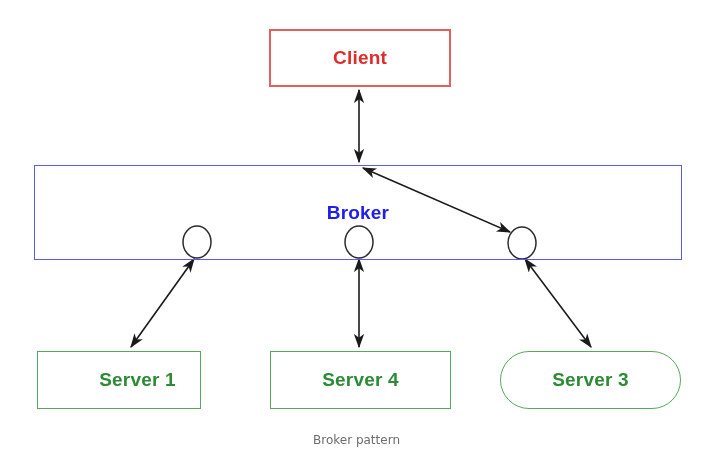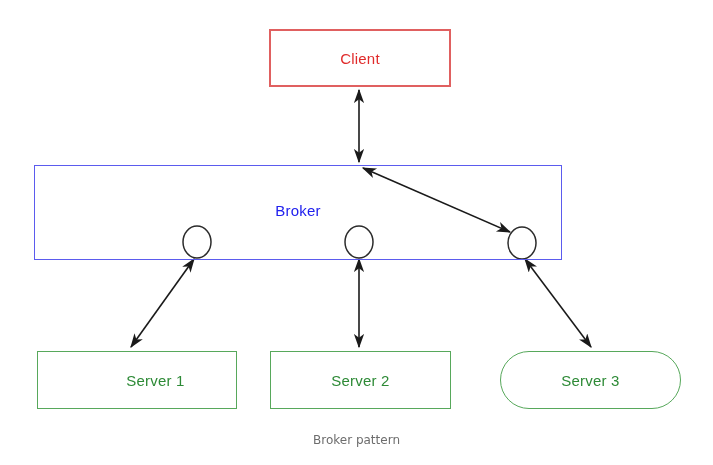--- a/index.html
+++ b/index.html
@@ -24,50 +24,51 @@
     width: 713px;
     height: 465px;
   }
   .node {
     position: absolute;
     box-sizing: border-box;
     display: flex;
     align-items: center;
     justify-content: center;
     background: transparent;
-    font-size: 15px;
+    font-size: 19px;
     letter-spacing: 0.2px;
     white-space: nowrap;
+    font-weight: bold;
   }
   .node-client {
     left: 269px;
     top: 29px;
     width: 182px;
     height: 58px;
     border: 2px solid #e06060;
     color: #e02b2b;
   }
   .node-broker {
     left: 34px;
     top: 165px;
-    width: 528px;
+    width: 648px;
     height: 95px;
     border: 1.5px solid #5b5bee;
     color: #2020ee;
     align-items: flex-start;
     justify-content: center;
     padding-top: 36px;
   }
   .node-server {
     top: 351px;
     height: 58px;
     border: 1.5px solid #57a85b;
     color: #2d8a36;
   }
-  .node-server-1 { left: 37px;  width: 200px; padding-left: 37px; }
+  .node-server-1 { left: 37px;  width: 164px; padding-left: 37px; }
   .node-server-2 { left: 270px; width: 181px; }
   .node-server-3 { left: 500px; width: 181px; border-radius: 29px; }
 
   .caption {
     position: absolute;
     left: 0;
     top: 433px;
     width: 713px;
     text-align: center;
     font-size: 12px;
@@ -111,21 +112,21 @@
 
   <div class="node node-broker">
     <span>Broker</span>
   </div>
 
   <div class="node node-server node-server-1">
     <span>Server 1</span>
   </div>
 
   <div class="node node-server node-server-2">
-    <span>Server 2</span>
+    <span>Server 4</span>
   </div>
 
   <div class="node node-server node-server-3">
     <span>Server 3</span>
   </div>
 
   <div class="caption">Broker pattern</div>
 
 </div>
 

